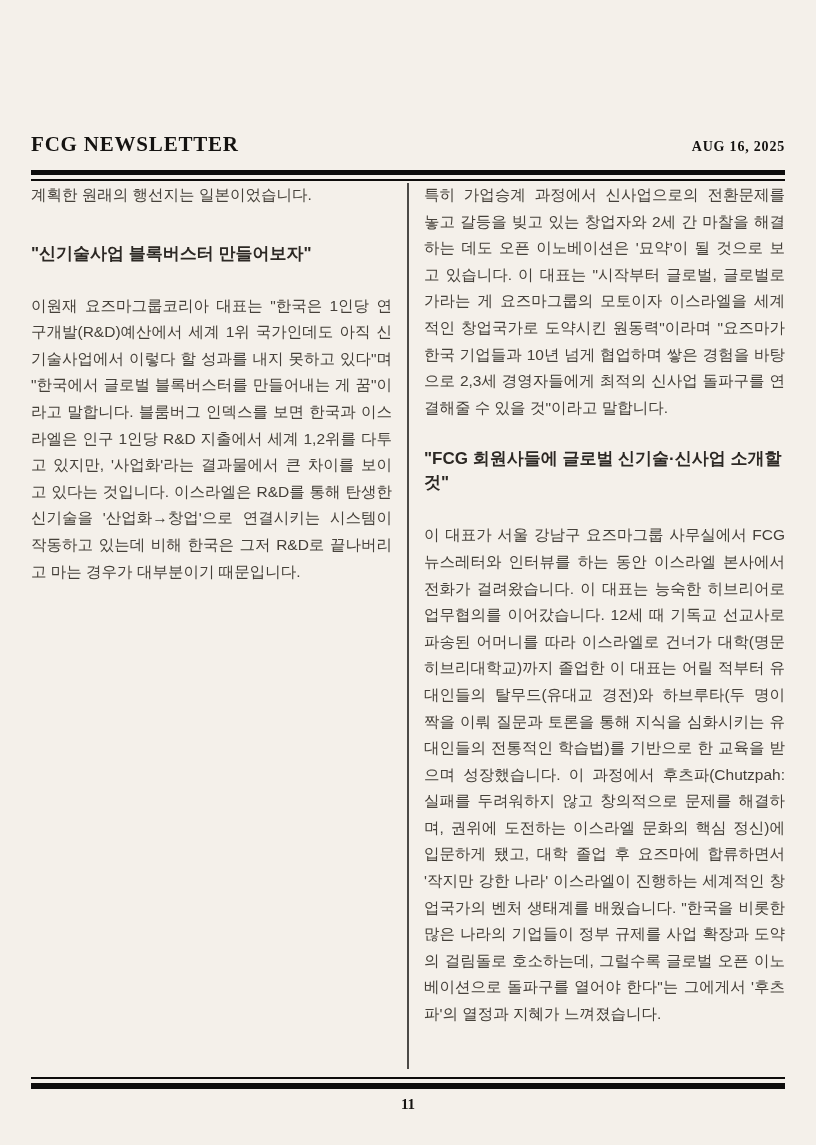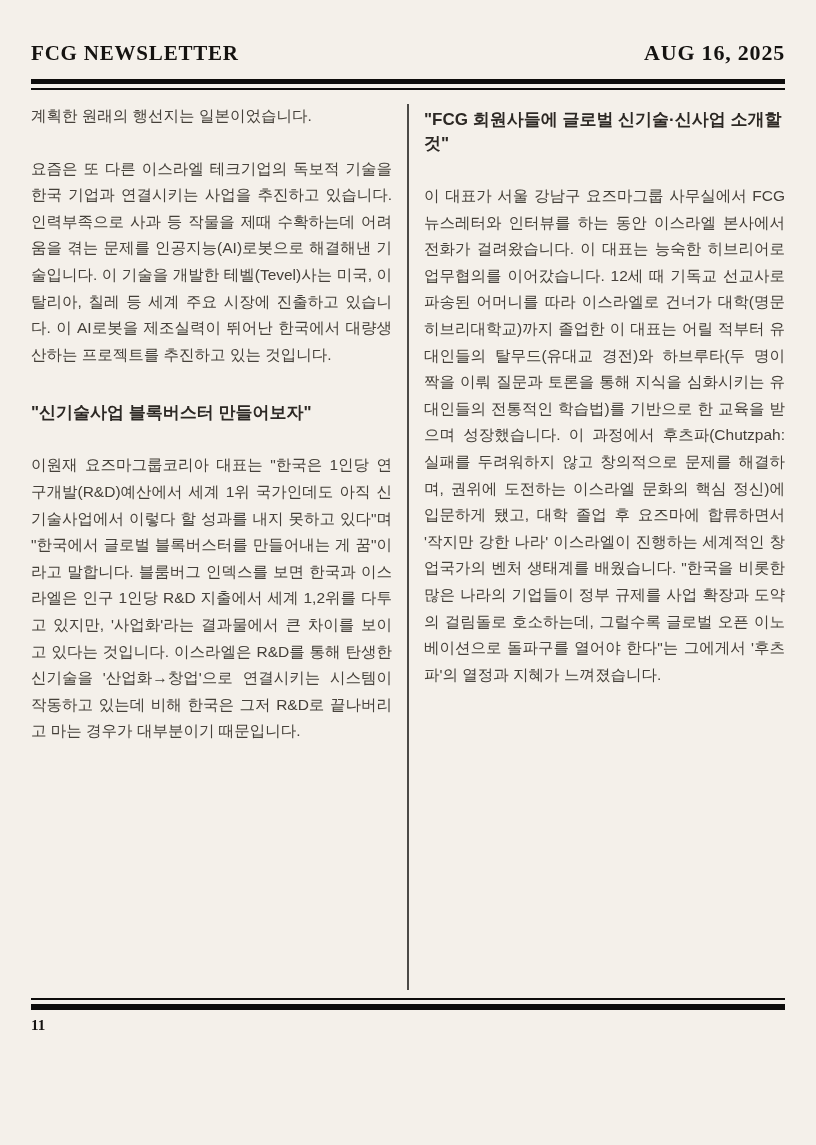--- a/index.html
+++ b/index.html
@@ -16,45 +16,46 @@
   .page {
     box-sizing: border-box;
     width: 816px;
     height: 1145px;
     padding: 0 31px;
   }
   .masthead {
     display: flex;
     justify-content: space-between;
     align-items: baseline;
-    padding-top: 40px;
+    padding-top: 120px;
+    margin-top: 12px;
   }
   .brand {
     font-family: "Liberation Serif", serif;
     font-weight: 700;
     font-size: 21px;
     letter-spacing: 0.8px;
     color: #151311;
   }
   .issue-date {
     font-family: "Liberation Serif", serif;
     font-weight: 700;
-    font-size: 22px;
+    font-size: 14px;
     letter-spacing: 0.8px;
     color: #151311;
   }
   .rule-top {
     margin-top: 13px;
     height: 4px;
     border-top: 5px solid #0e0d0c;
     border-bottom: 2px solid #0e0d0c;
   }
   .content {
     display: flex;
-    margin-top: 12px;
+    margin-top: 0;
     height: 896px;
     overflow: hidden;
   }
   .col {
     flex: 1 1 0;
     min-width: 0;
   }
   .col-divider {
     width: 2px;
     background: #4c4a47;
@@ -82,21 +83,21 @@
   }
   .indent-sm {
     text-indent: 0.35em;
   }
   .rule-bottom {
     height: 4px;
     border-top: 2px solid #0e0d0c;
     border-bottom: 6px solid #0e0d0c;
   }
   .page-number {
-    text-align: left;
+    text-align: center;
     font-family: "Liberation Serif", serif;
     font-weight: 700;
     font-size: 15px;
     color: #151311;
     margin-top: 7px;
   }
 </style>
 </head>
 <body>
 
@@ -106,29 +107,29 @@
     <div class="brand">FCG NEWSLETTER</div>
     <div class="issue-date">AUG 16, 2025</div>
   </div>
 
   <div class="rule-top"></div>
 
   <div class="content">
 
     <div class="col col-left">
       <p class="first">계획한 원래의 행선지는 일본이었습니다.</p>
-      <p>요즘은 또 다른 이스라엘 테크기업의 독보적 기술을 한국 기업과 연결시키는 사업을 추진하고 있습니다. 인력부족으로 사과 등 작물을 제때 수확하는데 어려움을 겪는 문제를 인공지능(AI)로봇으로 해결해낸 기술입니다. 이 기술을 개발한 테벨(Tevel)사는 미국, 이탈리아, 칠레 등 세계 주요 시장에 진출하고 있습니다. 이 AI로봇을 제조실력이 뛰어난 한국에서 대량생산하는 프로젝트를 추진하고 있는 것입니다.</p>
       <div class="section-heading">"신기술사업 블록버스터 만들어보자"</div>
       <p>이원재 요즈마그룹코리아 대표는 "한국은 1인당 연구개발(R&amp;D)예산에서 세계 1위 국가인데도 아직 신기술사업에서 이렇다 할 성과를 내지 못하고 있다"며 "한국에서 글로벌 블록버스터를 만들어내는 게 꿈"이라고 말합니다. 블룸버그 인덱스를 보면 한국과 이스라엘은 인구 1인당 R&amp;D 지출에서 세계 1,2위를 다투고 있지만, '사업화'라는 결과물에서 큰 차이를 보이고 있다는 것입니다. 이스라엘은 R&amp;D를 통해 탄생한 신기술을 '산업화→창업'으로 연결시키는 시스템이 작동하고 있는데 비해 한국은 그저 R&amp;D로 끝나버리고 마는 경우가 대부분이기 때문입니다.</p>
 
     </div>
 
     <div class="col-divider"></div>
 
     <div class="col col-right">
+      <p class="first">특히 가업승계 과정에서 신사업으로의 전환문제를 놓고 갈등을 빚고 있는 창업자와 2세 간 마찰을 해결하는 데도 오픈 이노베이션은 '묘약'이 될 것으로 보고 있습니다. 이 대표는 "시작부터 글로벌, 글로벌로 가라는 게 요즈마그룹의 모토이자 이스라엘을 세계적인 창업국가로 도약시킨 원동력"이라며 "요즈마가 한국 기업들과 10년 넘게 협업하며 쌓은 경험을 바탕으로 2,3세 경영자들에게 최적의 신사업 돌파구를 연결해줄 수 있을 것"이라고 말합니다.</p>
       <div class="section-heading">"FCG 회원사들에 글로벌 신기술·신사업 소개할 것"</div>
       <p>이 대표가 서울 강남구 요즈마그룹 사무실에서 FCG 뉴스레터와 인터뷰를 하는 동안 이스라엘 본사에서 전화가 걸려왔습니다. 이 대표는 능숙한 히브리어로 업무협의를 이어갔습니다. 12세 때 기독교 선교사로 파송된 어머니를 따라 이스라엘로 건너가 대학(명문 히브리대학교)까지 졸업한 이 대표는 어릴 적부터 유대인들의 탈무드(유대교 경전)와 하브루타(두 명이 짝을 이뤄 질문과 토론을 통해 지식을 심화시키는 유대인들의 전통적인 학습법)를 기반으로 한 교육을 받으며 성장했습니다. 이 과정에서 후츠파(Chutzpah: 실패를 두려워하지 않고 창의적으로 문제를 해결하며, 권위에 도전하는 이스라엘 문화의 핵심 정신)에 입문하게 됐고, 대학 졸업 후 요즈마에 합류하면서 '작지만 강한 나라' 이스라엘이 진행하는 세계적인 창업국가의 벤처 생태계를 배웠습니다. "한국을 비롯한 많은 나라의 기업들이 정부 규제를 사업 확장과 도약의 걸림돌로 호소하는데, 그럴수록 글로벌 오픈 이노베이션으로 돌파구를 열어야 한다"는 그에게서 '후츠파'의 열정과 지혜가 느껴졌습니다.</p>
 
     </div>
 
   </div>
 
   <div class="rule-bottom"></div>
 
   <div class="page-number">11</div>

